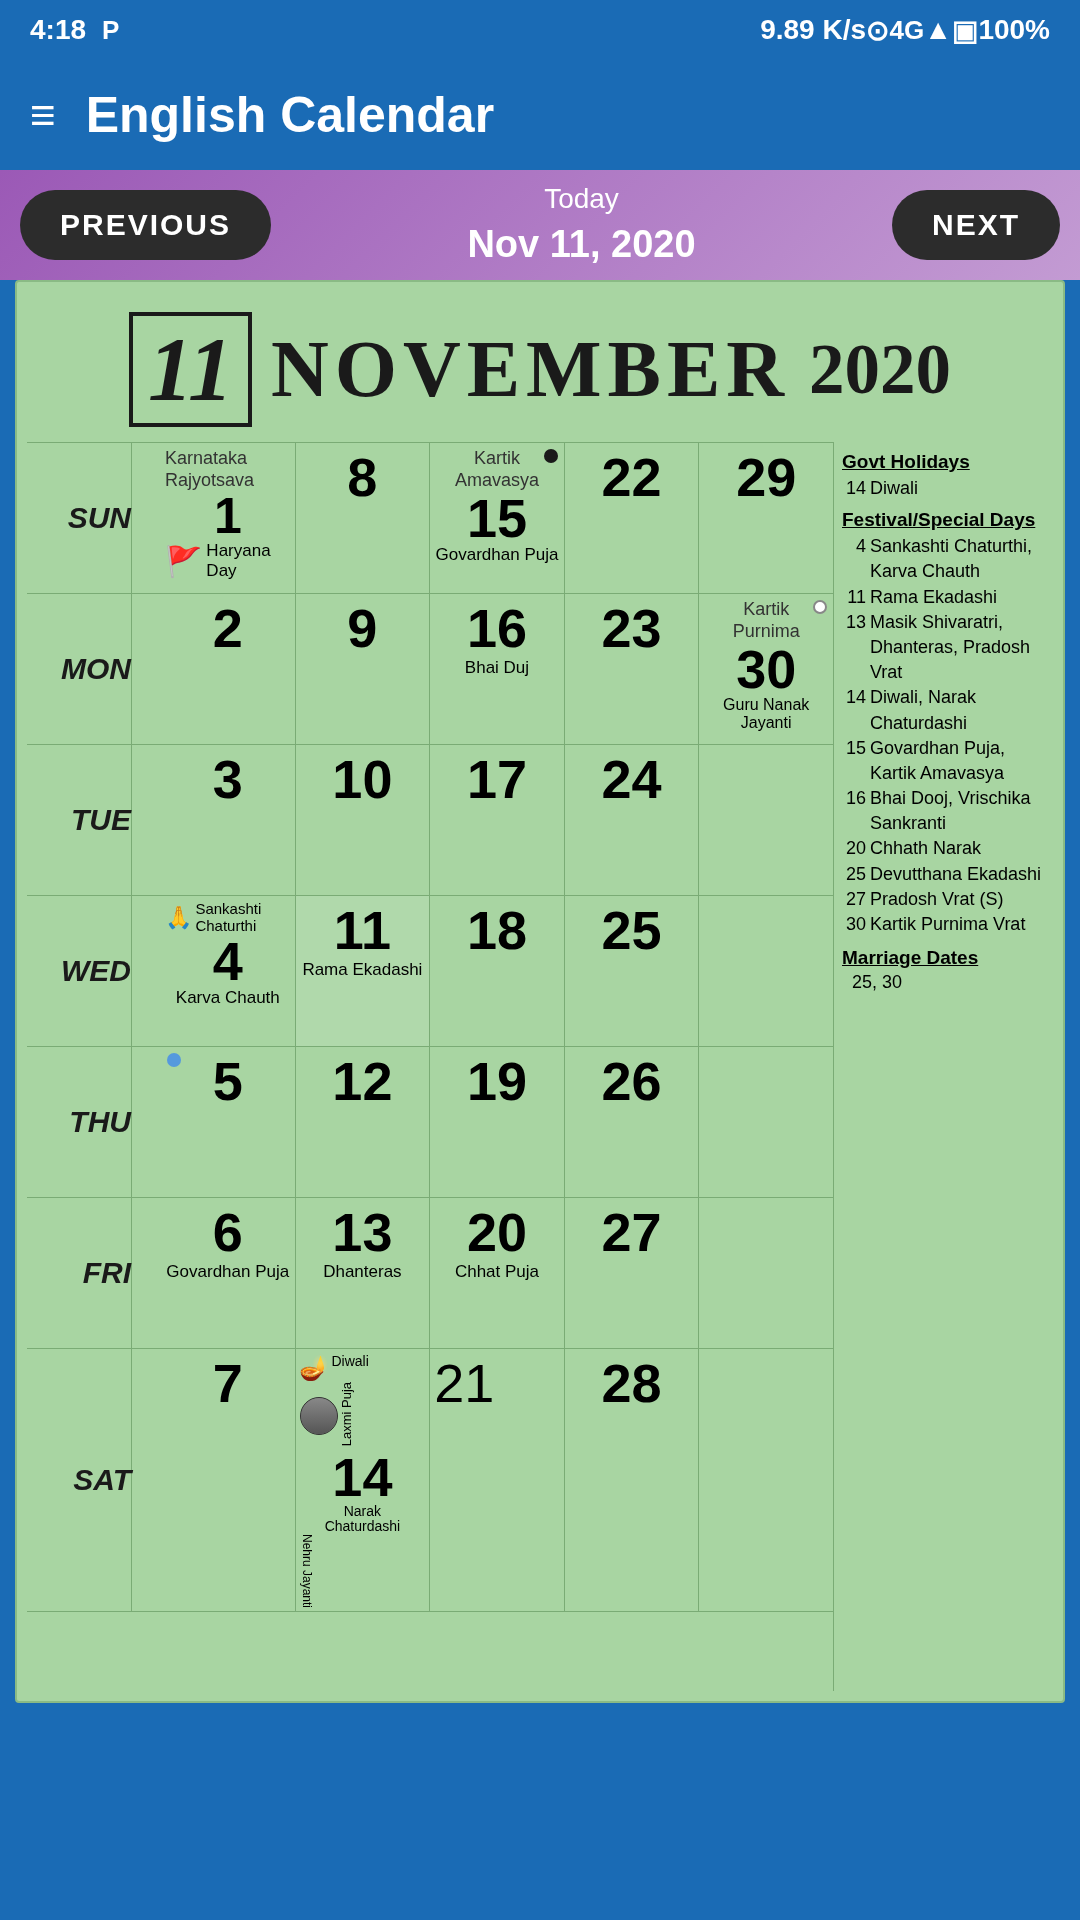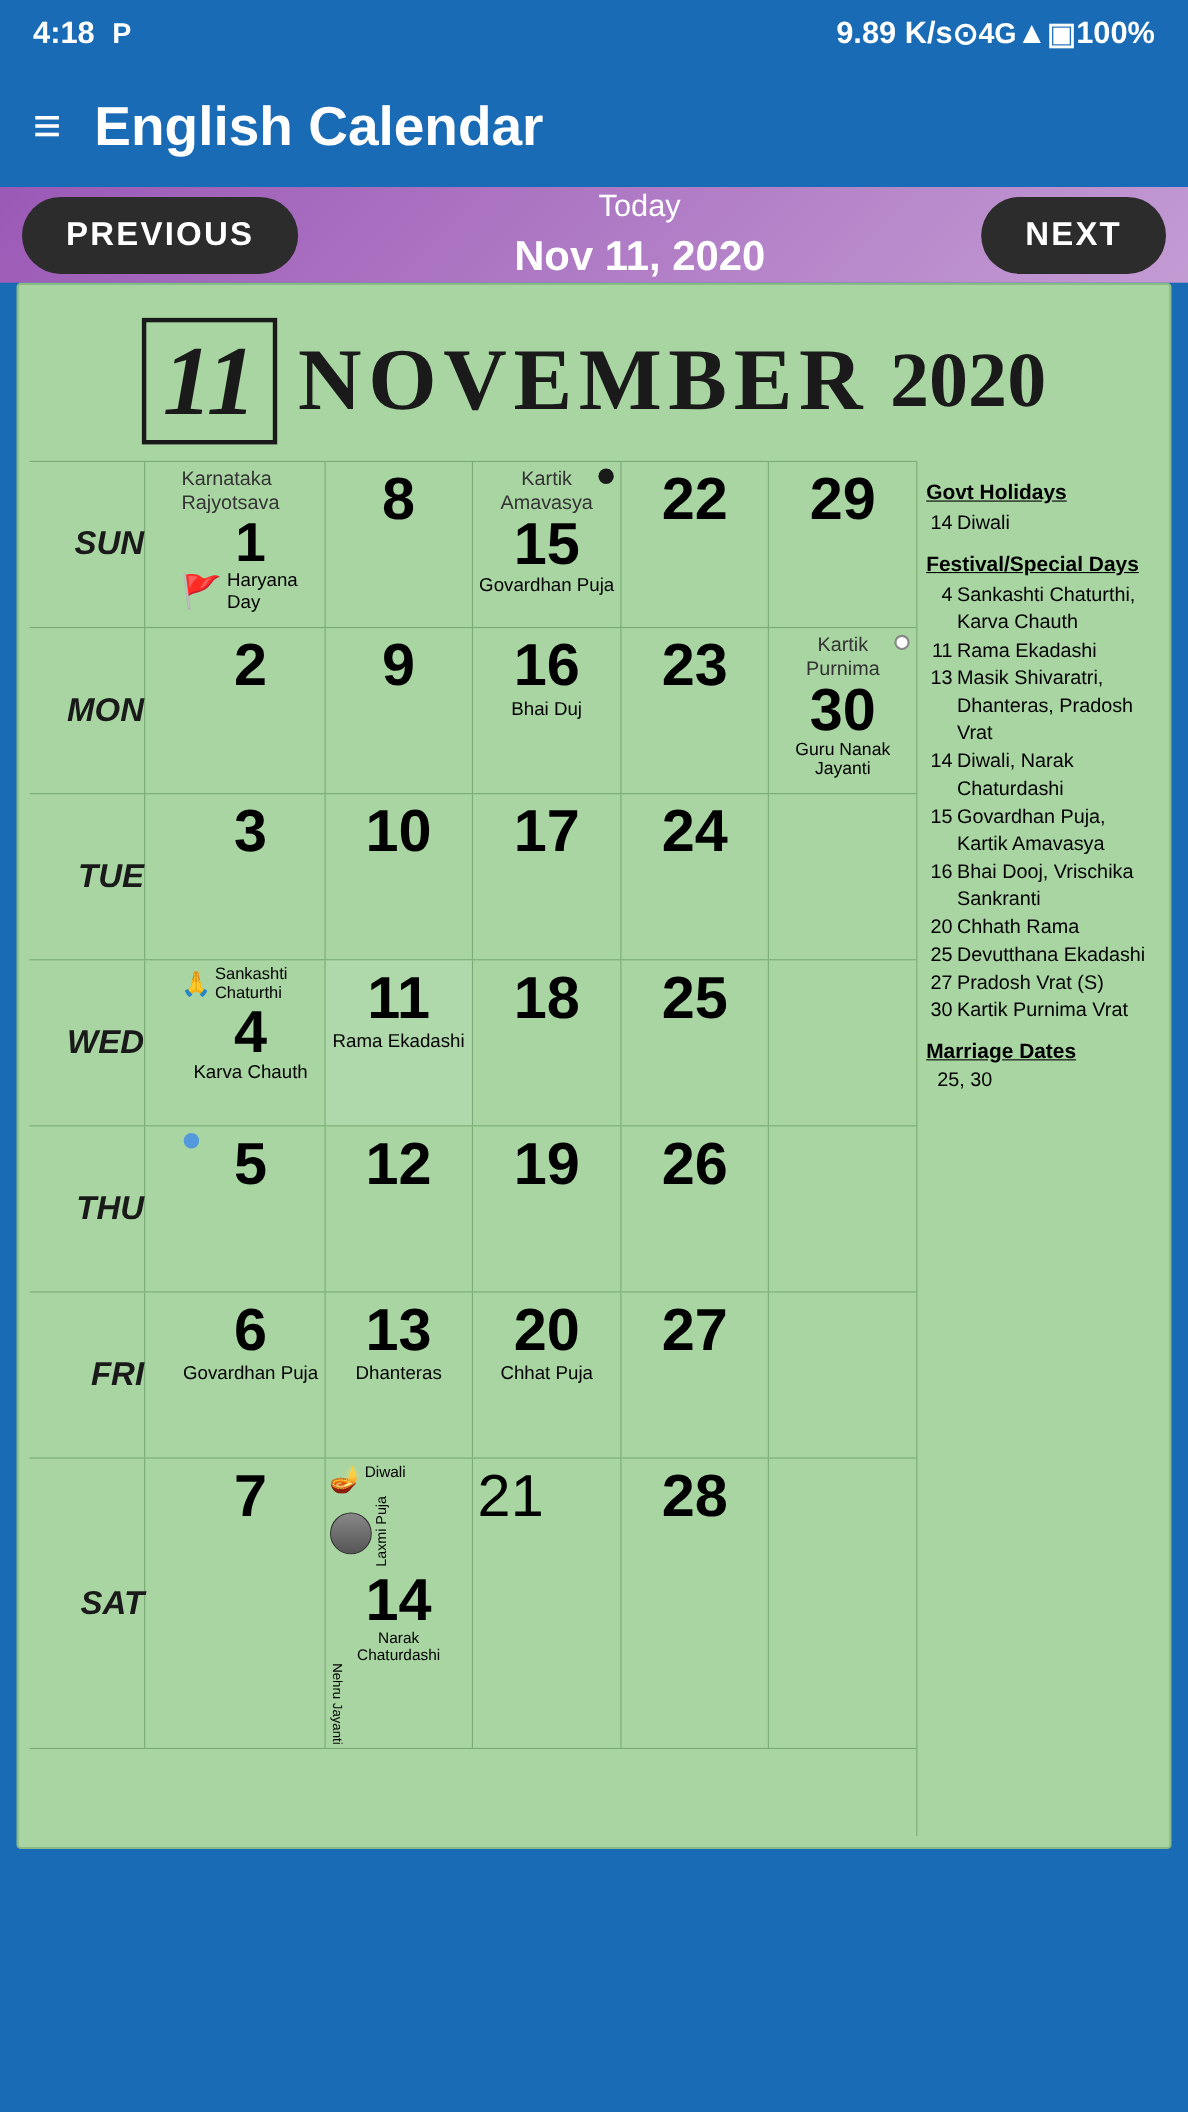--- a/index.html
+++ b/index.html
@@ -48,21 +48,21 @@
     }
     .app-title {
       color: white;
       font-size: 50px;
       font-weight: bold;
     }
 
     
     .nav-bar {
       width: 100%;
-      height: 87px;
+      height: 110px;
       background: linear-gradient(135deg, #9b59b6, #c39bd3);
       display: flex;
       align-items: center;
       justify-content: space-between;
       padding: 0 20px;
     }
     .nav-btn {
       background: #2c2c2c;
       color: white;
       border: none;
@@ -124,21 +124,21 @@
       vertical-align: middle;
       margin-left: 15px;
     }
     .cell-empty {
       background: transparent;
     }
     .sidebar-section-title {
       font-size: 19px;
       font-weight: bold;
       text-decoration: underline;
-      margin-top: 15px;
+      margin-top: 5px;
       margin-bottom: 3px;
     }
     .sidebar-item {
       display: flex;
       gap: 4px;
       font-size: 18px;
       line-height: 1.4;
     }
     .sidebar-num {
       min-width: 24px;
@@ -461,21 +461,21 @@
         <div class="sidebar-item">
           <span class="sidebar-num">15</span>
           <span>Govardhan Puja, Kartik Amavasya</span>
         </div>
         <div class="sidebar-item">
           <span class="sidebar-num">16</span>
           <span>Bhai Dooj, Vrischika Sankranti</span>
         </div>
         <div class="sidebar-item">
           <span class="sidebar-num">20</span>
-          <span>Chhath Rama</span>
+          <span>Chhath Narak</span>
         </div>
         <div class="sidebar-item">
           <span class="sidebar-num">25</span>
           <span>Devutthana Ekadashi</span>
         </div>
         <div class="sidebar-item">
           <span class="sidebar-num">27</span>
           <span>Pradosh Vrat (S)</span>
         </div>
         <div class="sidebar-item">

